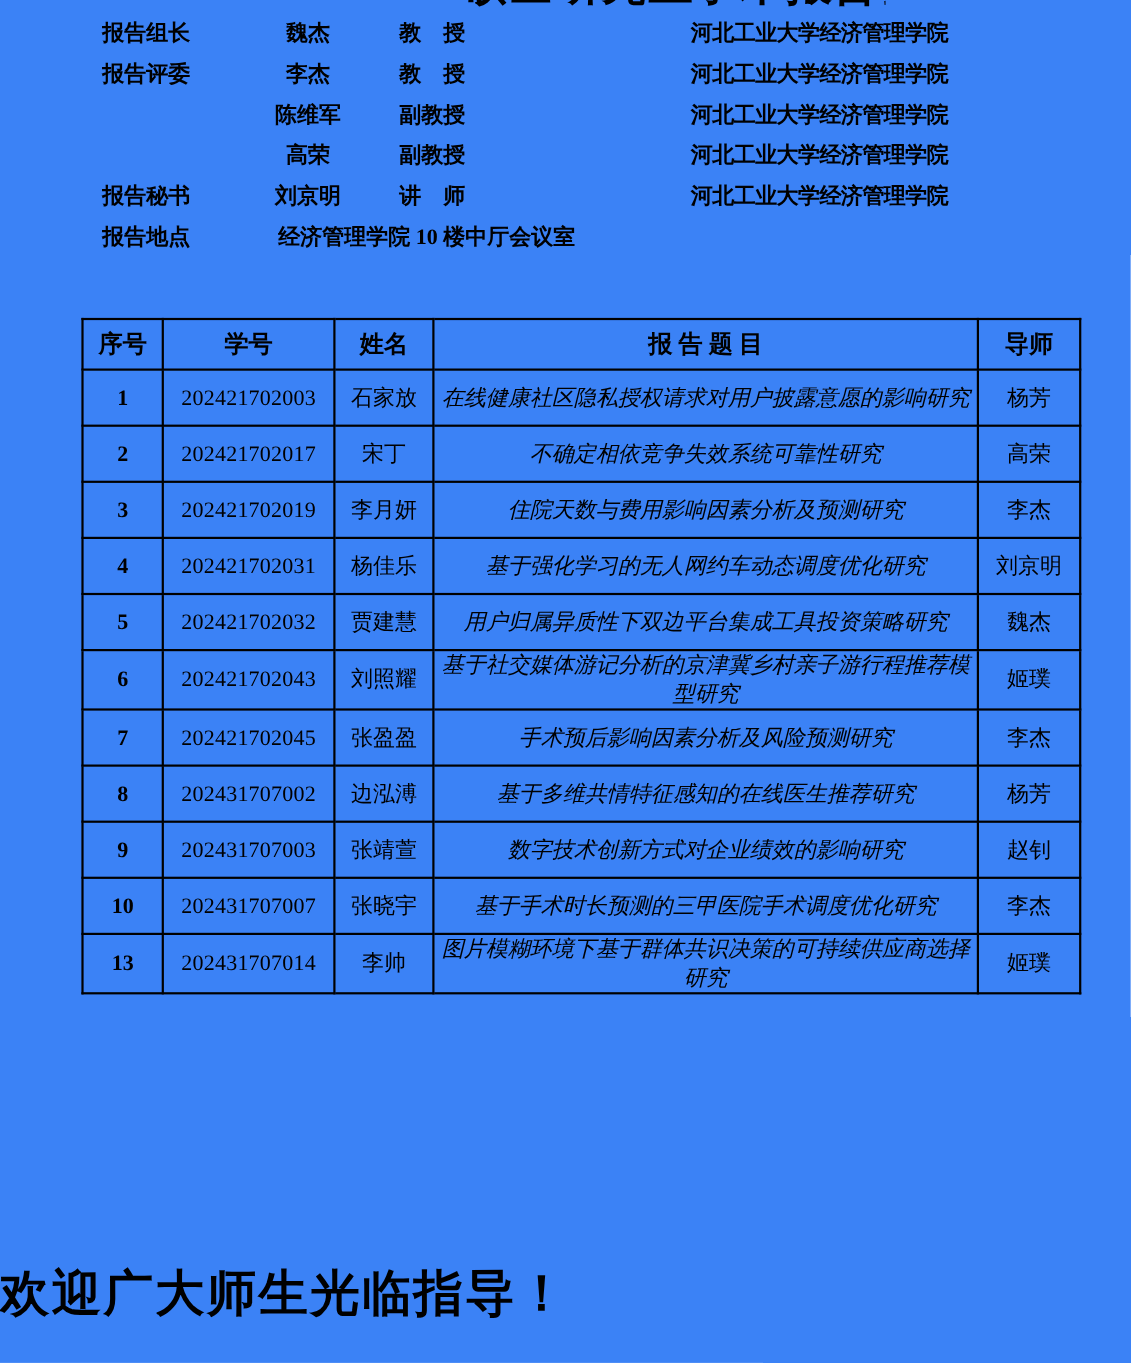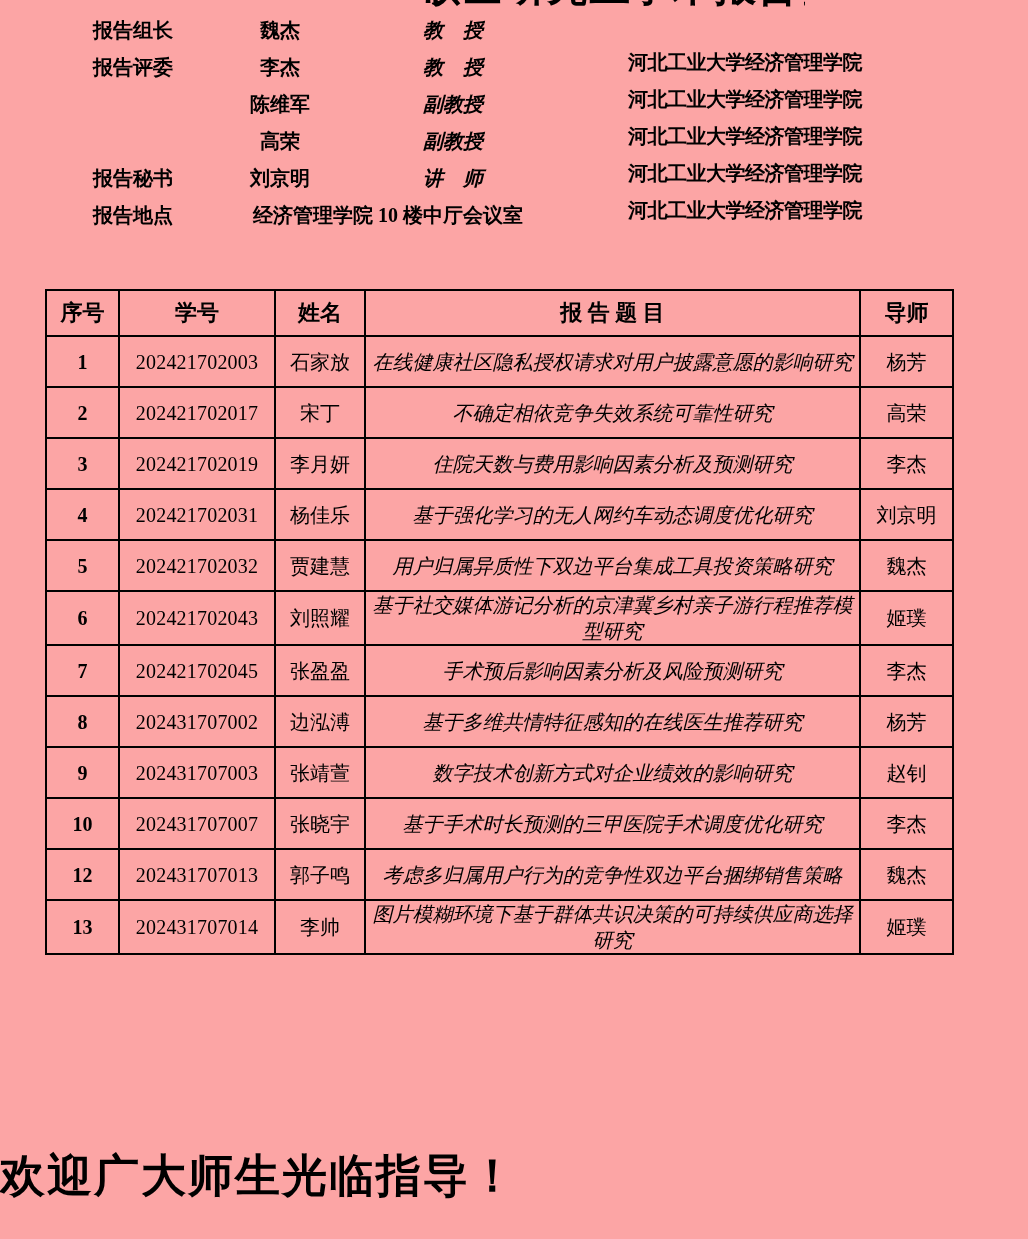--- a/index.html
+++ b/index.html
@@ -1,21 +1,21 @@
 <!DOCTYPE html>
 <html><head>
 <meta charset="utf-8">
 <style>
   * { box-sizing: border-box; }
   html,body { margin:0; padding:0; background:#ffffff; }
   .page {
     position: relative;
     width: 1028px;
     height: 1239px;
-    background: #fca5a5;
+    background: #3b82f6;
     color: #000000;
     font-family: "Liberation Serif", "DejaVu Serif", serif;
     overflow: hidden;
   }
 
   
   .cutoff-title {
     position: absolute;
     left: 420px; top: 0;
     width: 385px; height: 9px;
@@ -36,26 +36,26 @@
   .info-row { position: relative; height: 37px; }
   .info-row > span {
     position: absolute; top: 50%;
     transform: translateY(-50%);
     font-weight: bold;
     font-size: 20px;
     white-space: nowrap;
   }
   .info-label { left: 0; }
   .info-name  { left: 137px; width: 100px; text-align: center; }
-  .info-title { left: 285px; width: 150px; text-align: center; font-style: italic; }
-  .info-org   { left: 535px; letter-spacing: -0.5px; margin-top: 32px; }
+  .info-title { left: 270px; width: 150px; text-align: left; }
+  .info-org   { left: 535px; letter-spacing: -0.5px; }
   .info-value { left: 160px; }
 
   
-  .table-wrap { position: absolute; left: 45px; top: 289px; width: 750px; }
+  .table-wrap { position: absolute; left: 74px; top: 289px; width: 750px; }
   table.schedule {
     border-collapse: collapse;
     width: 907px;
     table-layout: fixed;
   }
   table.schedule th, table.schedule td {
     border: 2px solid #000000;
     text-align: center;
     vertical-align: middle;
     padding: 0 4px;
@@ -220,27 +220,20 @@
             <td class="col-advisor">赵钊</td>
           </tr>
           <tr>
             <td class="col-serial">10</td>
             <td class="col-id">202431707007</td>
             <td class="col-name">张晓宇</td>
             <td class="col-title">基于手术时长预测的三甲医院手术调度优化研究</td>
             <td class="col-advisor">李杰</td>
           </tr>
           <tr>
-            <td class="col-serial">12</td>
-            <td class="col-id">202431707013</td>
-            <td class="col-name">郭子鸣</td>
-            <td class="col-title">考虑多归属用户行为的竞争性双边平台捆绑销售策略</td>
-            <td class="col-advisor">魏杰</td>
-          </tr>
-          <tr>
             <td class="col-serial">13</td>
             <td class="col-id">202431707014</td>
             <td class="col-name">李帅</td>
             <td class="col-title">图片模糊环境下基于群体共识决策的可持续供应商选择研究</td>
             <td class="col-advisor">姬璞</td>
           </tr>
         </tbody>
     </table>
   </div>
 

